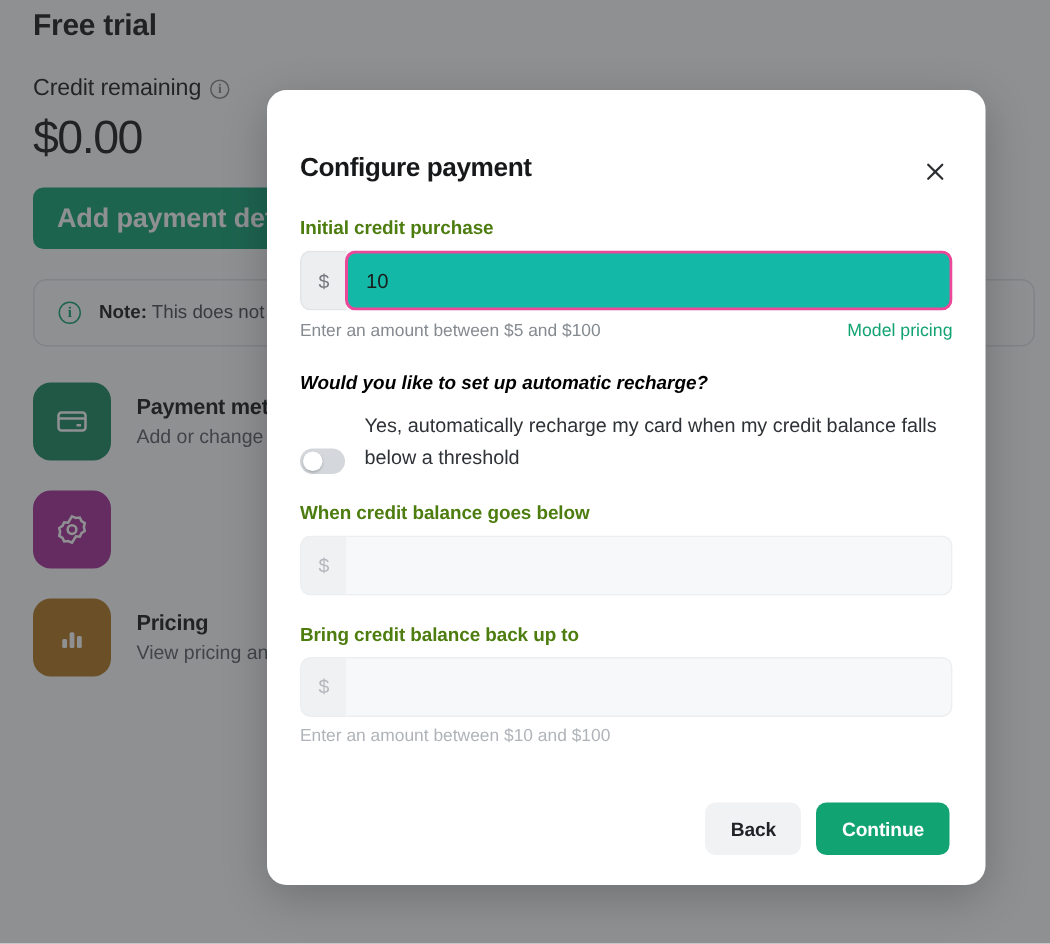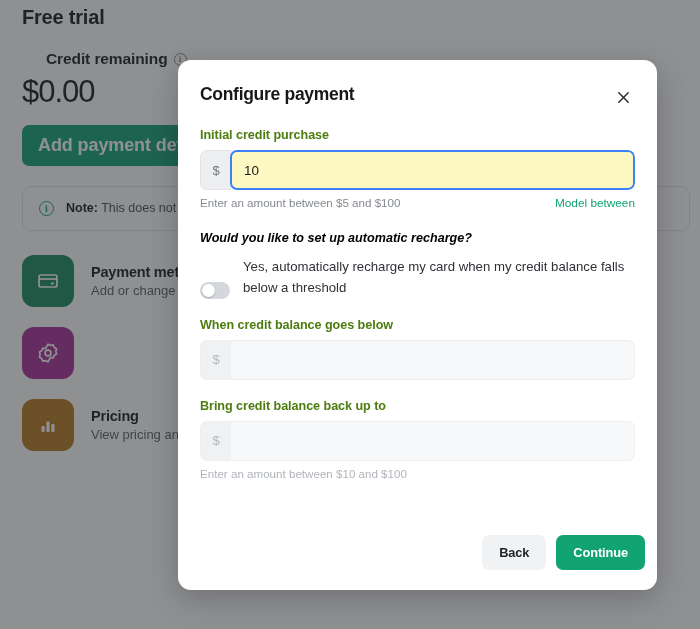--- a/index.html
+++ b/index.html
@@ -35,24 +35,23 @@
   }
 
   .bg-subhead-row {
     display: flex;
     align-items: center;
     gap: 6px;
     margin-top: 21px;
   }
   .bg-subhead {
     font-size: 15.5px;
-    font-weight: bold;
+    font-weight: normal;
     color: #1d1d1d;
     letter-spacing: -0.1px;
-    margin-left: 24px;
   }
   .info-circle {
     width: 13px; height: 13px;
     border-radius: 50%;
     border: 1.2px solid #8a8a8a;
     display: inline-flex;
     align-items: center;
     justify-content: center;
     font-size: 9px;
     line-height: 1;
@@ -156,20 +155,21 @@
     background: #ffffff;
     border-radius: 13px;
     box-shadow: 0 8px 30px rgba(0,0,0,0.22);
     padding: 24px 22px 0 22px;
   }
 
   .modal-head {
     display: flex;
     align-items: flex-start;
     justify-content: space-between;
+    margin-top: 17px;
   }
   .modal-title {
     font-size: 17.5px;
     font-weight: bold;
     color: #17181a;
     letter-spacing: -0.3px;
   }
   .close-btn {
     background: none;
     border: none;
@@ -226,24 +226,24 @@
     outline: none;
     min-width: 0;
   }
 
   
   .input-group.focused .input-prefix {
     border-color: #e2e4e7;
     border-radius: 7px 0 0 7px;
   }
   .input-group.focused .input-field {
-    border: 2px solid #3b82f6;
+    border: 2px solid #ec4899;
     border-radius: 7px;
     margin-left: -1px;
-    background: #fef9c3;
+    background: #14b8a6;
   }
 
   
   .input-group.disabled .input-prefix {
     background: #eff1f3;
     color: #b4b8bd;
     border-color: #eceef0;
   }
   .input-group.disabled .input-field {
     background: #f7f8fa;
@@ -303,21 +303,21 @@
   .toggle-label {
     font-size: 13.2px;
     color: #2e3136;
     line-height: 1.62;
     max-width: 410px;
   }
 
   .modal-footer {
     position: absolute;
     left: 22px;
-    right: 12px;
+    right: 24px;
     bottom: 20px;
     display: flex;
     justify-content: flex-end;
     gap: 10px;
   }
   .btn {
     border: none;
     border-radius: 7px;
     font-size: 12.8px;
     font-weight: bold;
@@ -411,21 +411,21 @@
     </button>
   </div>
 
   <div class="field-label">Initial credit purchase</div>
   <div class="input-group focused">
     <span class="input-prefix">$</span>
     <input class="input-field" type="text" value="10" style="">
   </div>
   <div class="help-row">
     <span class="help-text">Enter an amount between $5 and $100</span>
-    <a class="help-link">Model between</a>
+    <a class="help-link">Model pricing</a>
   </div>
 
   <div class="section-q">Would you like to set up automatic recharge?</div>
   <div class="toggle-row">
     <div class="toggle">
       <div class="knob"></div>
     </div>
     <div class="toggle-label">Yes, automatically recharge my card when my credit balance falls below a threshold</div>
   </div>
 

